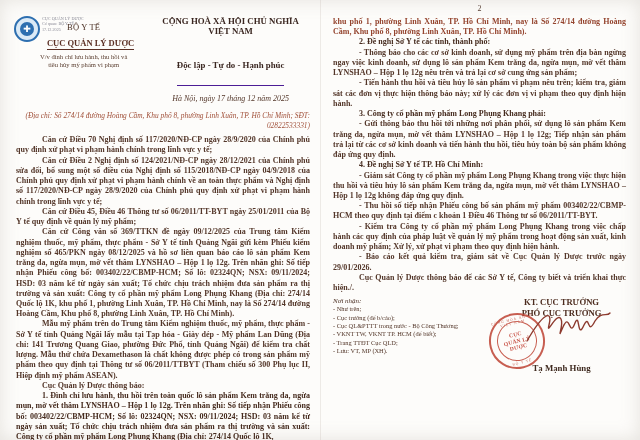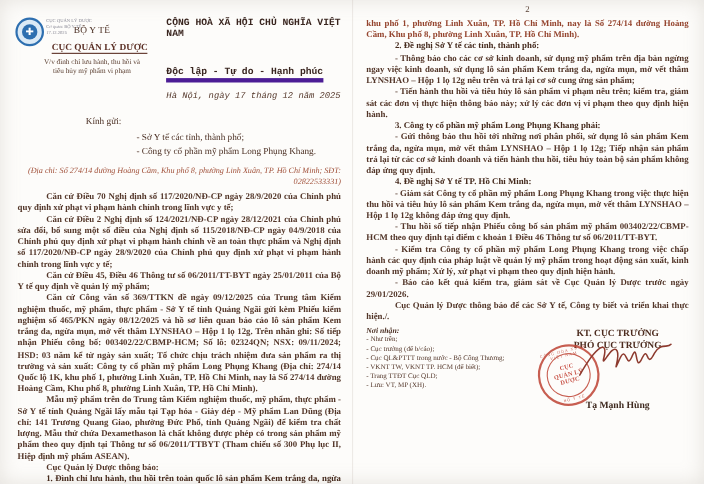--- a/index.html
+++ b/index.html
@@ -19,29 +19,29 @@
   .page2 { padding:4px 14px 0 12px; border-left:1px solid rgba(190,180,170,.25); }
 
   .txt  { color:#533629; font-size:8px; line-height:1.28; text-align:justify; }
   .para { text-indent:26px; }
   .bold { font-weight:bold; color:#452a1d; }
   .redish { color:#95452f; }
 
   
   .hdr { display:flex; }
   .hdr-left { width:46%; text-align:center; position:relative; padding-top:12px; }
-  .hdr-right{ width:54%; text-align:left; padding-top:6px;font-family:Liberation Mono, monospace; }
+  .hdr-right{ width:54%; text-align:center; padding-top:6px; }
   .ministry { font-size:8.5px; color:#4a2e22; letter-spacing:.2px; }
   .dept { font-size:8.5px; font-weight:bold; color:#5b2f24;
           border-bottom:1px solid #5b2f24; display:inline-block; padding-bottom:1px; margin-left:14px;}
   .doc-no { font-size:8px; color:#533629; margin-top:4px; }
   .subject { font-size:6.6px; color:#5d4133; margin-top:3px; line-height:1.25; }
   .motto1 { font-size:8.8px; font-weight:bold; color:#3a2620; }
   .motto2 { font-size:8.8px; font-weight:bold; color:#3a2620;
-            border-bottom:4px solid #4c1d95; display:inline-block; padding-bottom:1px; margin-top:1px;}
+            border-bottom:1px solid #4c1d95; display:inline-block; padding-bottom:15px; margin-top:1px;}
   .dateline { font-size:8px; font-style:italic; color:#533629; margin-top:8px; }
 
   
   .esign { position:absolute; left:-2px; top:6px; display:flex; }
   .emblem { width:26px; height:26px; border-radius:50%;
             border:2px solid #2e6fb0; background:#dceaf6;
             display:flex; align-items:center; justify-content:center; }
   .emblem-core { width:14px; height:14px; border-radius:50%; background:#2e6fb0;
                  color:#fff; font-size:9px; line-height:14px; text-align:center; }
   .esign-meta { margin-left:2px; text-align:left; }
@@ -55,21 +55,21 @@
   .addr { font-size:7.4px; font-style:italic; color:#a04f38; text-align:right; margin-top:8px; line-height:1.3; }
 
   .body1 { margin-top:5px; }
   .body1 p, .body2 p { margin:0;font-weight:bold; }
 
   
   .pagenum { text-align:center; font-size:8px; color:#5a4236; margin-bottom:4px; }
 
   .footer { display:flex; margin-top:4px; position:relative; }
   .noinhan { width:56%; }
-  .noinhan-title { font-size:7px; font-weight:bold; font-style:italic; color:#4a2e22; }
+  .noinhan-title { font-size:7px; font-weight:normal; font-style:italic; color:#4a2e22; }
   .noinhan div.rcpt { font-size:6.4px; color:#533629; line-height:1.3; }
   .signblock { width:44%; text-align:center; position:relative; }
   .signer-title { font-size:8.6px; font-weight:bold; color:#4c2b1e; line-height:1.25; }
   .signer-name { font-size:8.8px; font-weight:bold; color:#3f2a1f; margin-top:44px; }
 
   .stamp { position:absolute; left:-8px; top:16px; width:56px; height:56px;
            border:2.5px solid #c0493a; border-radius:50%;
            transform:rotate(-14deg); opacity:.88;
            display:flex; align-items:center; justify-content:center; }
   .stamp-inner { width:40px; height:40px; border:1px solid #c0493a; border-radius:50%;
@@ -106,27 +106,20 @@
           <div>tiêu hủy mỹ phẩm vi phạm</div>
         </div>
       </div>
       <div class="hdr-right">
         <div class="motto1">CỘNG HOÀ XÃ HỘI CHỦ NGHĨA VIỆT NAM</div><br>
         <div class="motto2">Độc lập - Tự do - Hạnh phúc</div>
         <div class="dateline">Hà Nội, ngày 17 tháng 12 năm 2025</div>
       </div>
     </div>
 
-    <div class="kinhgui">
-      <span class="kg-label">Kính gửi:</span>
-      <div class="kg-items">
-        <div>- Sở Y tế các tỉnh, thành phố;</div>
-        <div>- Công ty cổ phần mỹ phẩm Long Phụng Khang.</div>
-      </div>
-    </div>
     <div class="addr">(Địa chỉ: Số 274/14 đường Hoàng Cầm, Khu phố 8, phường Linh Xuân, TP. Hồ Chí Minh; SĐT: 02822533331)</div>
 
     <div class="body1 txt">
       <p class="para">Căn cứ Điều 70 Nghị định số 117/2020/NĐ-CP ngày 28/9/2020 của Chính phủ quy định xử phạt vi phạm hành chính trong lĩnh vực y tế;</p>
       <p class="para">Căn cứ Điều 2 Nghị định số 124/2021/NĐ-CP ngày 28/12/2021 của Chính phủ sửa đổi, bổ sung một số điều của Nghị định số 115/2018/NĐ-CP ngày 04/9/2018 của Chính phủ quy định xử phạt vi phạm hành chính về an toàn thực phẩm và Nghị định số 117/2020/NĐ-CP ngày 28/9/2020 của Chính phủ quy định xử phạt vi phạm hành chính trong lĩnh vực y tế;</p>
       <p class="para">Căn cứ Điều 45, Điều 46 Thông tư số 06/2011/TT-BYT ngày 25/01/2011 của Bộ Y tế quy định về quản lý mỹ phẩm;</p>
       <p class="para">Căn cứ Công văn số 369/TTKN đề ngày 09/12/2025 của Trung tâm Kiểm nghiệm thuốc, mỹ phẩm, thực phẩm - Sở Y tế tỉnh Quảng Ngãi gửi kèm Phiếu kiểm nghiệm số 465/PKN ngày 08/12/2025 và hồ sơ liên quan báo cáo lô sản phẩm Kem trắng da, ngừa mụn, mờ vết thâm LYNSHAO – Hộp 1 lọ 12g. Trên nhãn ghi: Số tiếp nhận Phiếu công bố: 003402/22/CBMP-HCM; Số lô: 02324QN; NSX: 09/11/2024; HSD: 03 năm kể từ ngày sản xuất; Tổ chức chịu trách nhiệm đưa sản phẩm ra thị trường và sản xuất: Công ty cổ phần mỹ phẩm Long Phụng Khang (Địa chỉ: 274/14 Quốc lộ 1K, khu phố 1, phường Linh Xuân, TP. Hồ Chí Minh, nay là Số 274/14 đường Hoàng Cầm, Khu phố 8, phường Linh Xuân, TP. Hồ Chí Minh).</p>
       <p class="para">Mẫu mỹ phẩm trên do Trung tâm Kiểm nghiệm thuốc, mỹ phẩm, thực phẩm - Sở Y tế tỉnh Quảng Ngãi lấy mẫu tại Tạp hóa - Giày dép - Mỹ phẩm Lan Dũng (Địa chỉ: 141 Trương Quang Giao, phường Đức Phổ, tỉnh Quảng Ngãi) để kiểm tra chất lượng. Mẫu thử chứa Dexamethason là chất không được phép có trong sản phẩm mỹ phẩm theo quy định tại Thông tư số 06/2011/TTBYT (Tham chiếu số 300 Phụ lục II, Hiệp định mỹ phẩm ASEAN).</p>
       <p class="para">Cục Quản lý Dược thông báo:</p>
       <p class="para bold">1. Đình chỉ lưu hành, thu hồi trên toàn quốc lô sản phẩm Kem trắng da, ngừa mụn, mờ vết thâm LYNSHAO – Hộp 1 lọ 12g. Trên nhãn ghi: Số tiếp nhận Phiếu công bố: 003402/22/CBMP-HCM; Số lô: 02324QN; NSX: 09/11/2024; HSD: 03 năm kể từ ngày sản xuất; Tổ chức chịu trách nhiệm đưa sản phẩm ra thị trường và sản xuất: Công ty cổ phần mỹ phẩm Long Phụng Khang (Địa chỉ: 274/14 Quốc lộ 1K,</p>

